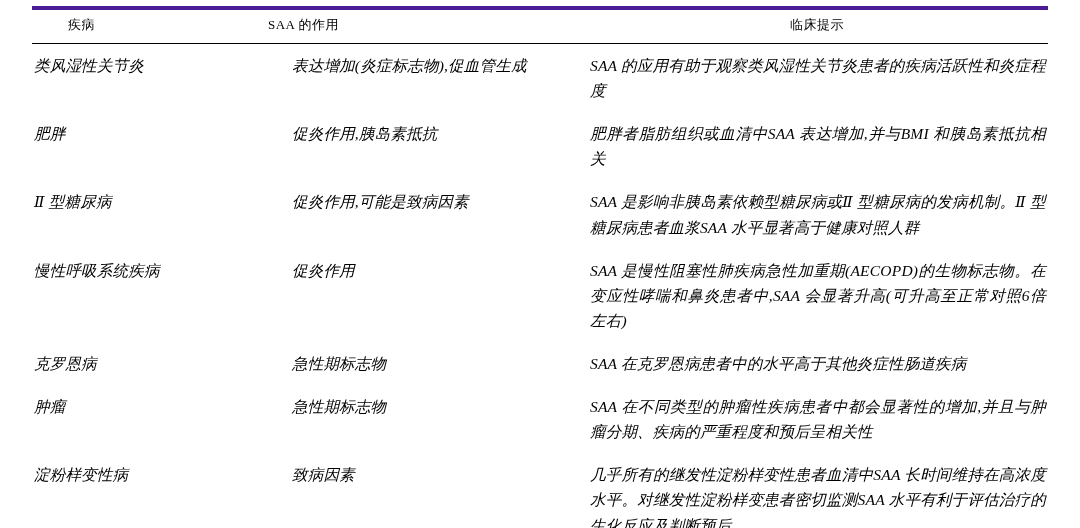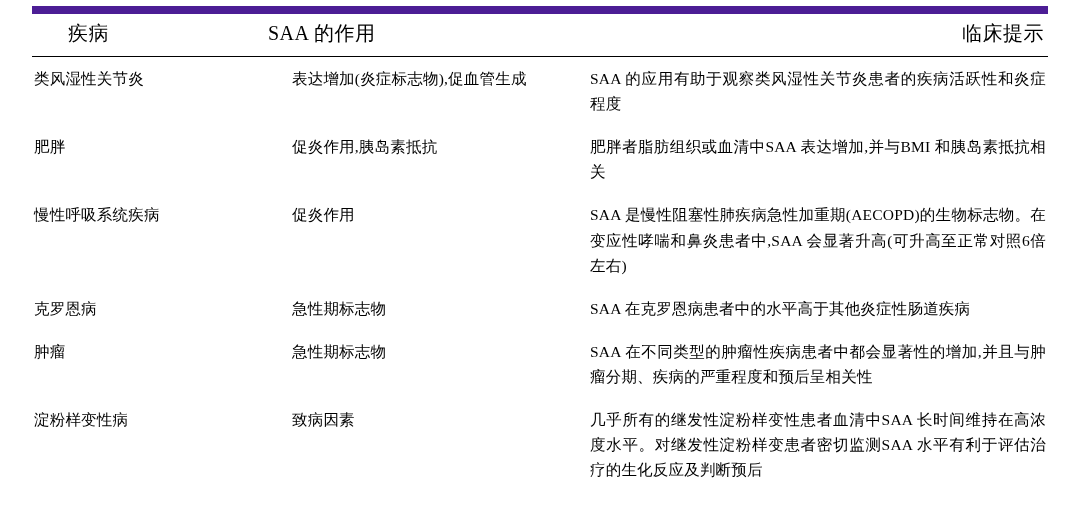--- a/index.html
+++ b/index.html
@@ -27,37 +27,38 @@
     border-collapse: collapse;
     table-layout: fixed;
     margin-top: 6px;
   }
   table.saa-table col.c-disease { width: 232px; }
   table.saa-table col.c-role    { width: 318px; }
   table.saa-table col.c-hint    { width: 466px; }
 
   thead th {
     font-weight: normal;
-    font-size: 20px;
+    font-size: 13px;
     padding: 6px 4px 9px 4px;
     text-align: center;
-    border-top: 8px solid #4c1d95;
+    border-top: 4px solid #4c1d95;
     border-bottom: 1px solid #000;
     letter-spacing: 0.5px;
   }
   thead th.h-disease { text-align: left; padding-left: 36px; }
   thead th.h-role    { text-align: left; }
-  thead th.h-hint    { text-align: right; padding-left: 8px; }
+  thead th.h-hint    { text-align: center; padding-left: 8px; }
 
   tbody td {
     font-size: 15.5px;
     line-height: 1.62;
     vertical-align: top;
     padding: 9px 4px 9px 4px;
     letter-spacing: 0.2px;
+    font-style: italic;
   }
   tbody td.d-disease { padding-left: 2px; }
   tbody td.d-role    { padding-left: 28px; }
   tbody td.d-hint    { padding-left: 8px; padding-right: 2px; text-align: justify; }
 
   tbody tr:last-child td { padding-bottom: 10px; }
   .table-wrap { position: relative; }
 </style>
 </head>
 <body>
@@ -82,20 +83,25 @@
           <td class="d-disease">类风湿性关节炎</td>
           <td class="d-role">表达增加(炎症标志物),促血管生成</td>
           <td class="d-hint">SAA 的应用有助于观察类风湿性关节炎患者的疾病活跃性和炎症程度</td>
         </tr>
         <tr>
           <td class="d-disease">肥胖</td>
           <td class="d-role">促炎作用,胰岛素抵抗</td>
           <td class="d-hint">肥胖者脂肪组织或血清中SAA 表达增加,并与BMI 和胰岛素抵抗相关</td>
         </tr>
         <tr>
+          <td class="d-disease">Ⅱ 型糖尿病</td>
+          <td class="d-role">促炎作用,可能是致病因素</td>
+          <td class="d-hint">SAA 是影响非胰岛素依赖型糖尿病或Ⅱ 型糖尿病的发病机制。Ⅱ 型糖尿病患者血浆SAA 水平显著高于健康对照人群</td>
+        </tr>
+        <tr>
           <td class="d-disease">慢性呼吸系统疾病</td>
           <td class="d-role">促炎作用</td>
           <td class="d-hint">SAA 是慢性阻塞性肺疾病急性加重期(AECOPD)的生物标志物。在变应性哮喘和鼻炎患者中,SAA 会显著升高(可升高至正常对照6倍左右)</td>
         </tr>
         <tr>
           <td class="d-disease">克罗恩病</td>
           <td class="d-role">急性期标志物</td>
           <td class="d-hint">SAA 在克罗恩病患者中的水平高于其他炎症性肠道疾病</td>
         </tr>
         <tr>

